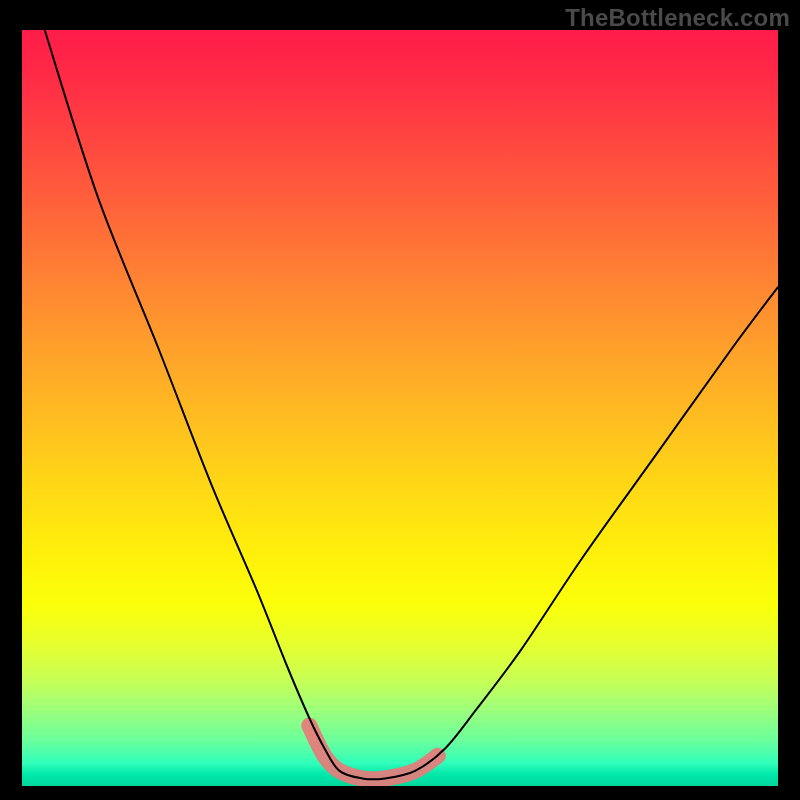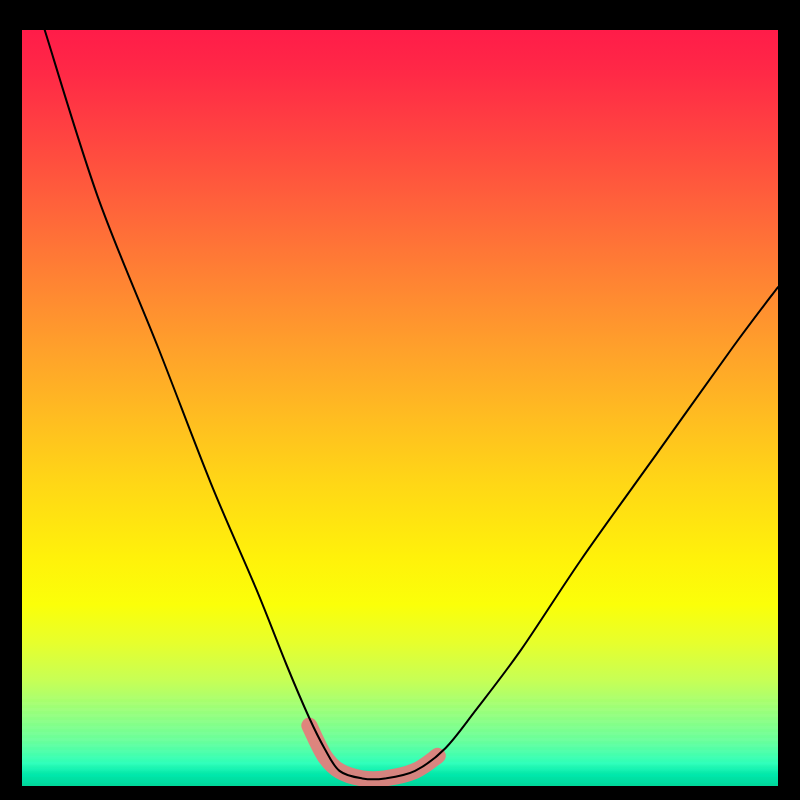--- a/index.html
+++ b/index.html
@@ -93,20 +93,21 @@
     stroke-width: 16;
     stroke-linecap: round;
     stroke-linejoin: round;
     opacity: 0.92;
   }
 </style>
 </head>
 <body>
 
 <div class="stage">
+  <div class="watermark">TheBottleneck.com</div>
 
   <div class="plot">
     <div class="gradient"></div>
 
     <svg class="curve" viewBox="0 0 756 756" preserveAspectRatio="none">
       <path class="bottom-accent" d="M 287.3 695.5 C 289.8 700.6, 297.4 718.2, 302.4 725.8 C 307.4 733.3, 311.2 737.1, 317.5 740.9 C 323.8 744.7, 332.6 747.2, 340.2 748.4 C 347.8 749.7, 354.1 749.7, 362.9 748.4 C 371.7 747.2, 384.3 744.7, 393.1 740.9 C 401.9 737.1, 412.0 728.3, 415.8 725.8"></path>
       <path class="line" d="M 22.7 0.0 C 31.5 27.7, 56.7 113.4, 75.6 166.3 C 94.5 219.2, 117.2 269.6, 136.1 317.5 C 155.0 365.4, 172.6 413.3, 189.0 453.6 C 205.4 493.9, 221.8 529.2, 234.4 559.4 C 247.0 589.7, 255.8 613.6, 264.6 635.0 C 273.4 656.5, 281.0 674.1, 287.3 688.0 C 293.6 701.8, 297.4 709.4, 302.4 718.2 C 307.4 727.0, 311.2 735.8, 317.5 740.9 C 323.8 745.9, 332.6 747.2, 340.2 748.4 C 347.8 749.7, 354.1 749.7, 362.9 748.4 C 371.7 747.2, 383.0 745.9, 393.1 740.9 C 403.2 735.8, 413.3 728.3, 423.4 718.2 C 433.4 708.1, 441.0 696.8, 453.6 680.4 C 466.2 664.0, 481.3 645.1, 499.0 619.9 C 516.6 594.7, 536.8 562.0, 559.4 529.2 C 582.1 496.4, 609.8 458.6, 635.0 423.4 C 660.2 388.1, 690.5 345.2, 710.6 317.5 C 730.8 289.8, 748.4 267.1, 756.0 257.0"></path>
     </svg>
   </div>
 </div>

